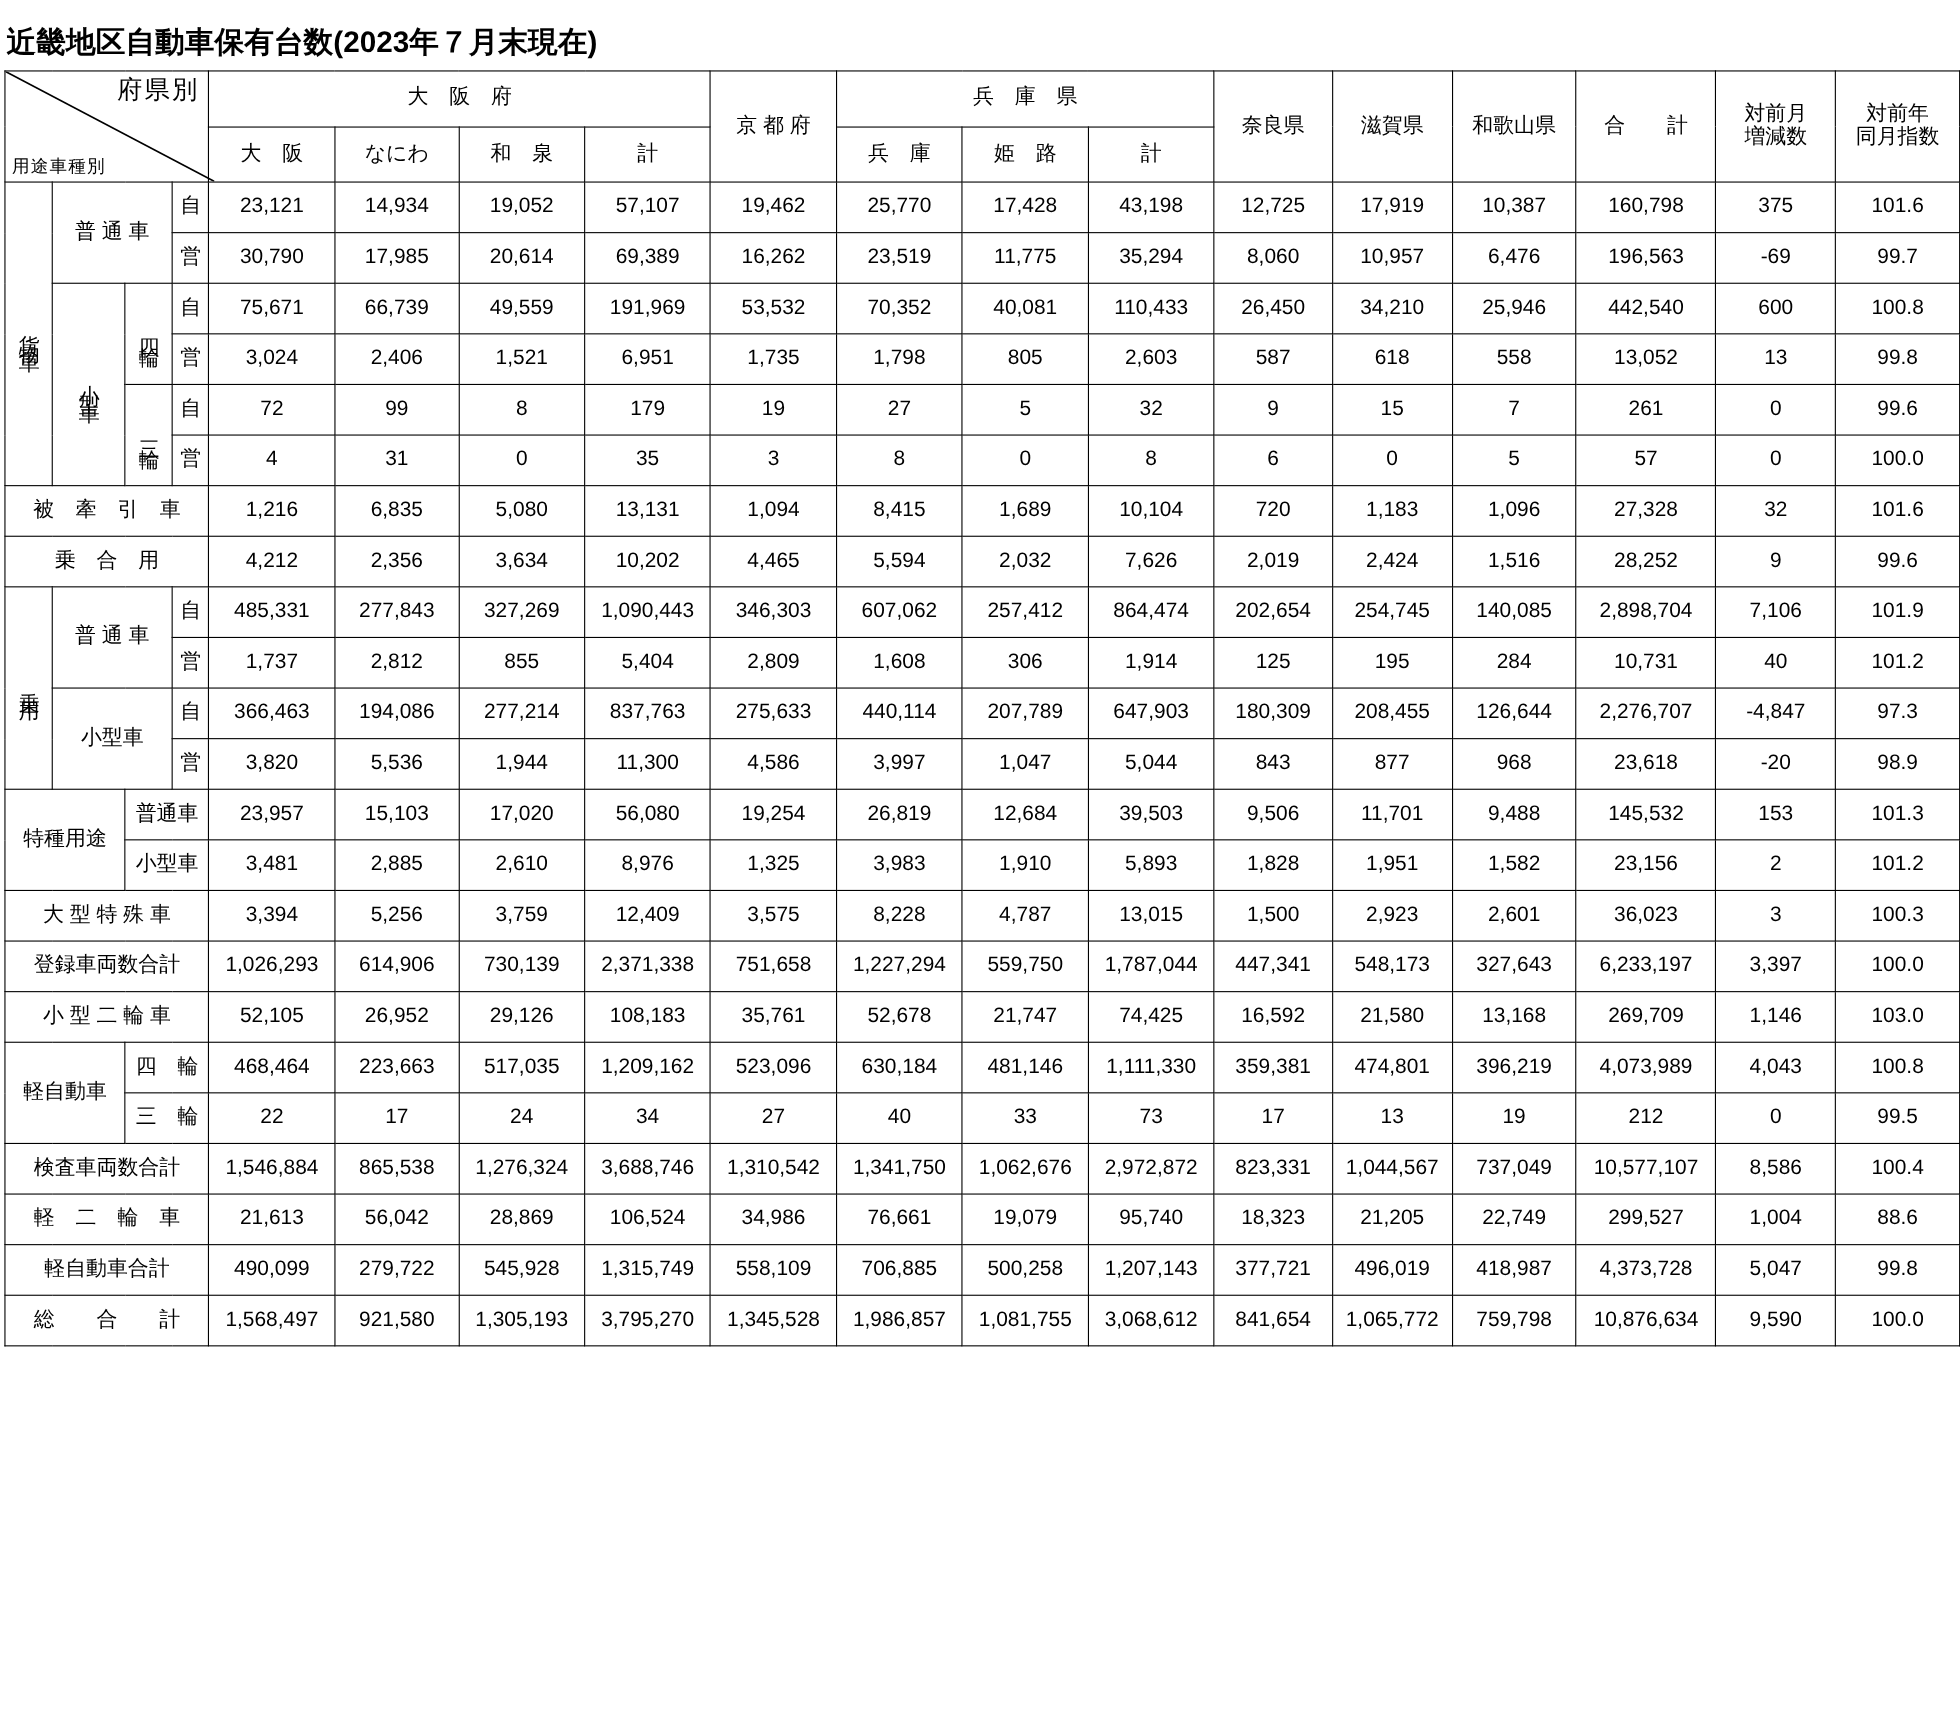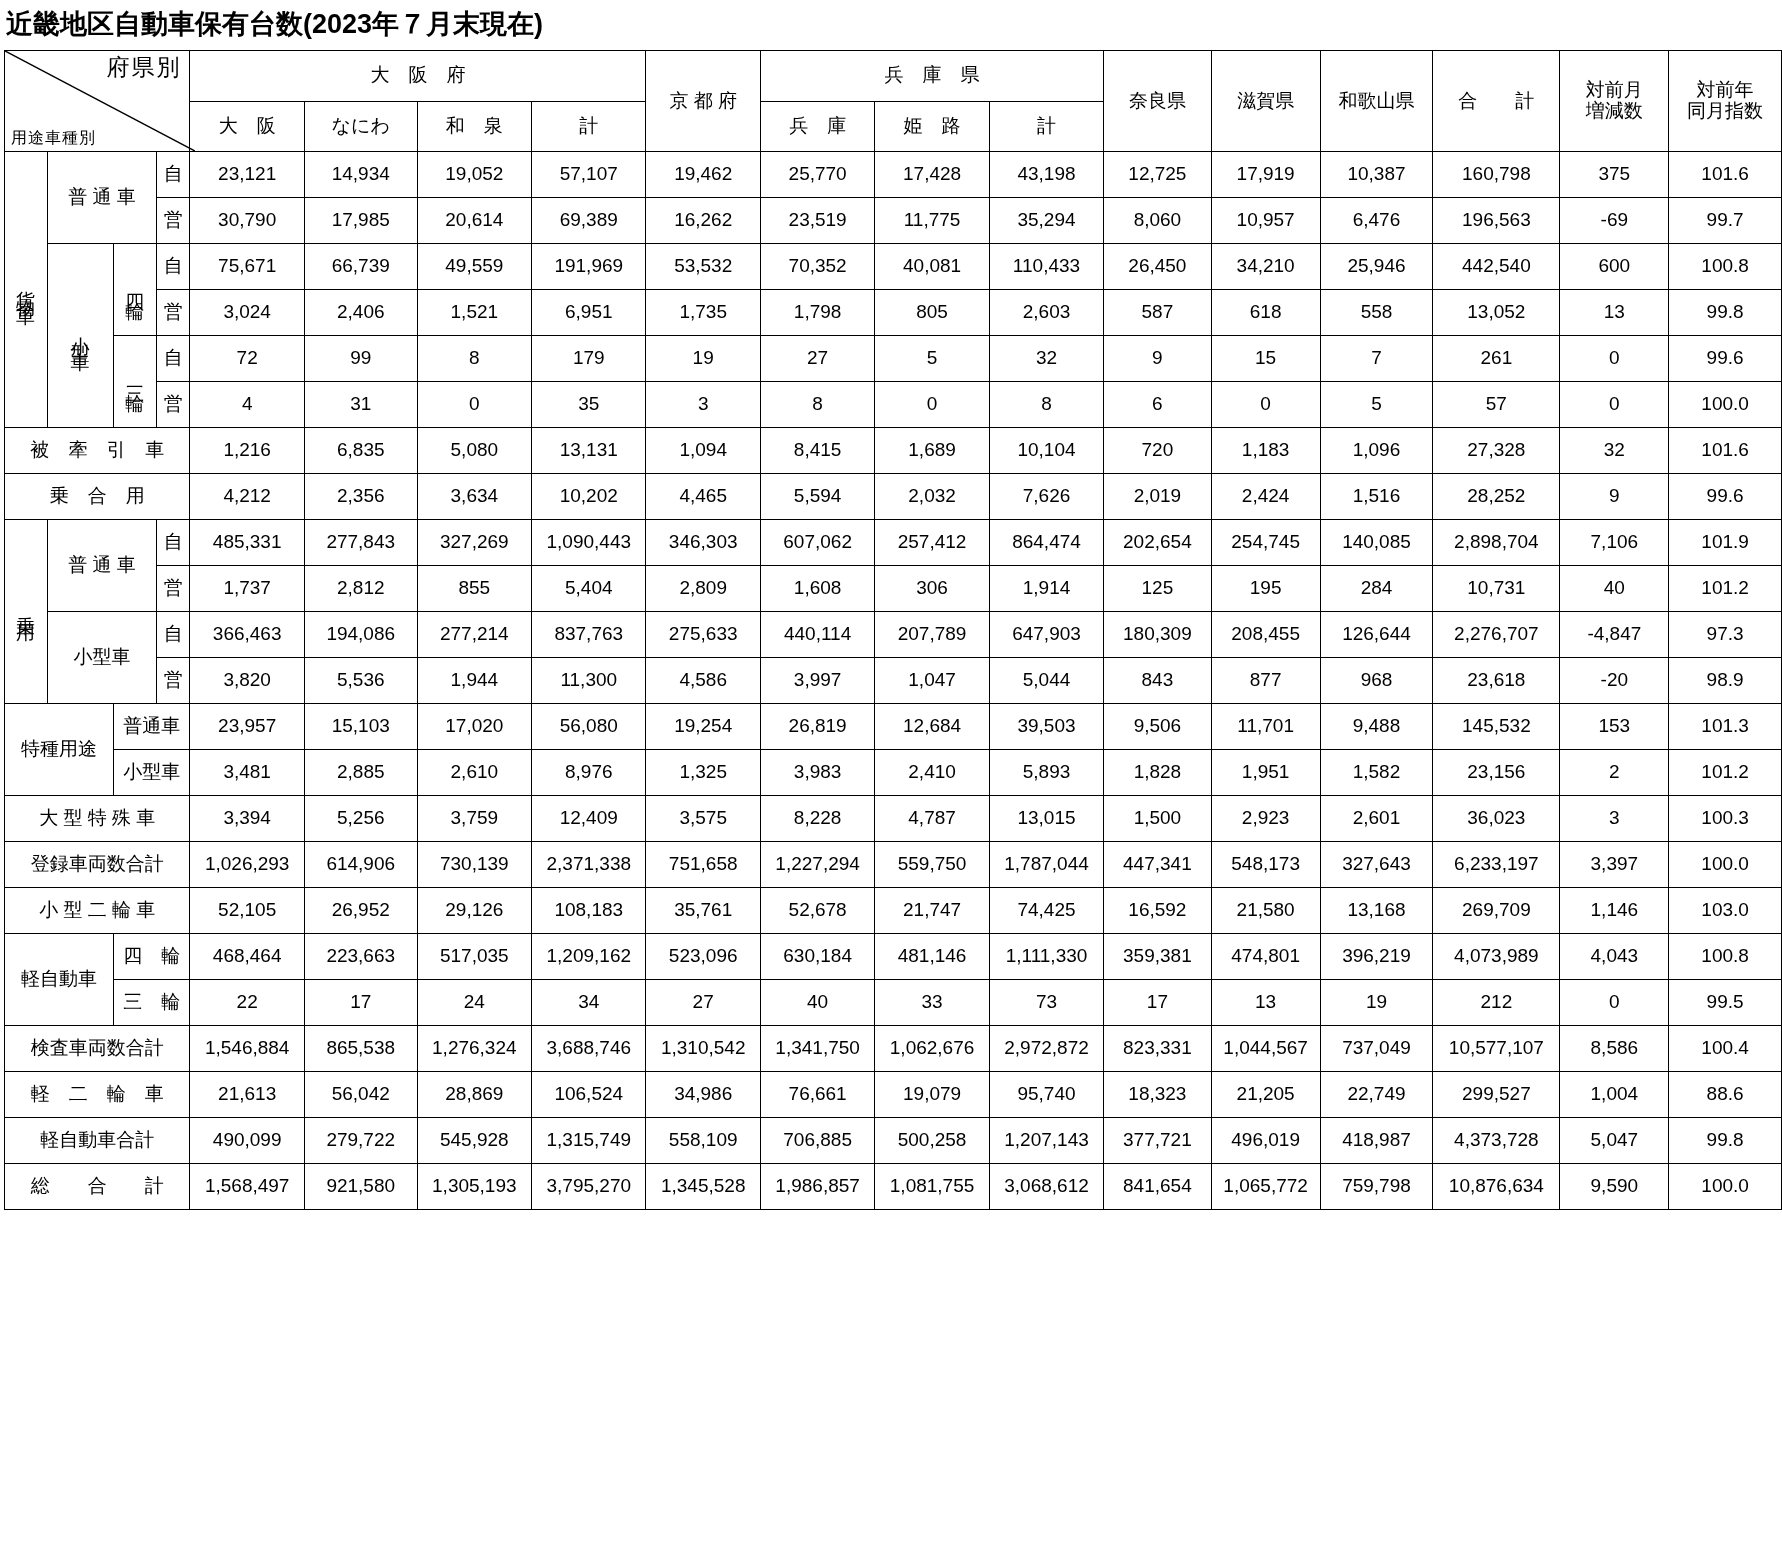--- a/index.html
+++ b/index.html
@@ -11,21 +11,21 @@
     width: 1782px;
     height: 1565px;
     font-family: "Liberation Sans", sans-serif;
     color: #000000;
     overflow: hidden;
   }
   #page-title {
     font-size: 27px;
     font-weight: bold;
     letter-spacing: 0px;
-    padding: 6px 0 8px 6px;
+    padding: 20px 0 8px 6px;
     white-space: nowrap;
   }
   table.main {
     border-collapse: collapse;
     table-layout: fixed;
     margin-left: 4px;
     font-size: 19px;
   }
   table.main td, table.main th {
     border: 1px solid #000000;
@@ -383,21 +383,21 @@
     <td class="num">101.3</td>
   </tr>
   <tr>
     <td class="rowlbl" colspan="2">小型車</td>
     <td class="num">3,481</td>
     <td class="num">2,885</td>
     <td class="num">2,610</td>
     <td class="num">8,976</td>
     <td class="num">1,325</td>
     <td class="num">3,983</td>
-    <td class="num">2,410</td>
+    <td class="num">1,910</td>
     <td class="num">5,893</td>
     <td class="num">1,828</td>
     <td class="num">1,951</td>
     <td class="num">1,582</td>
     <td class="num">23,156</td>
     <td class="num">2</td>
     <td class="num">101.2</td>
   </tr>
 
   <tr>

